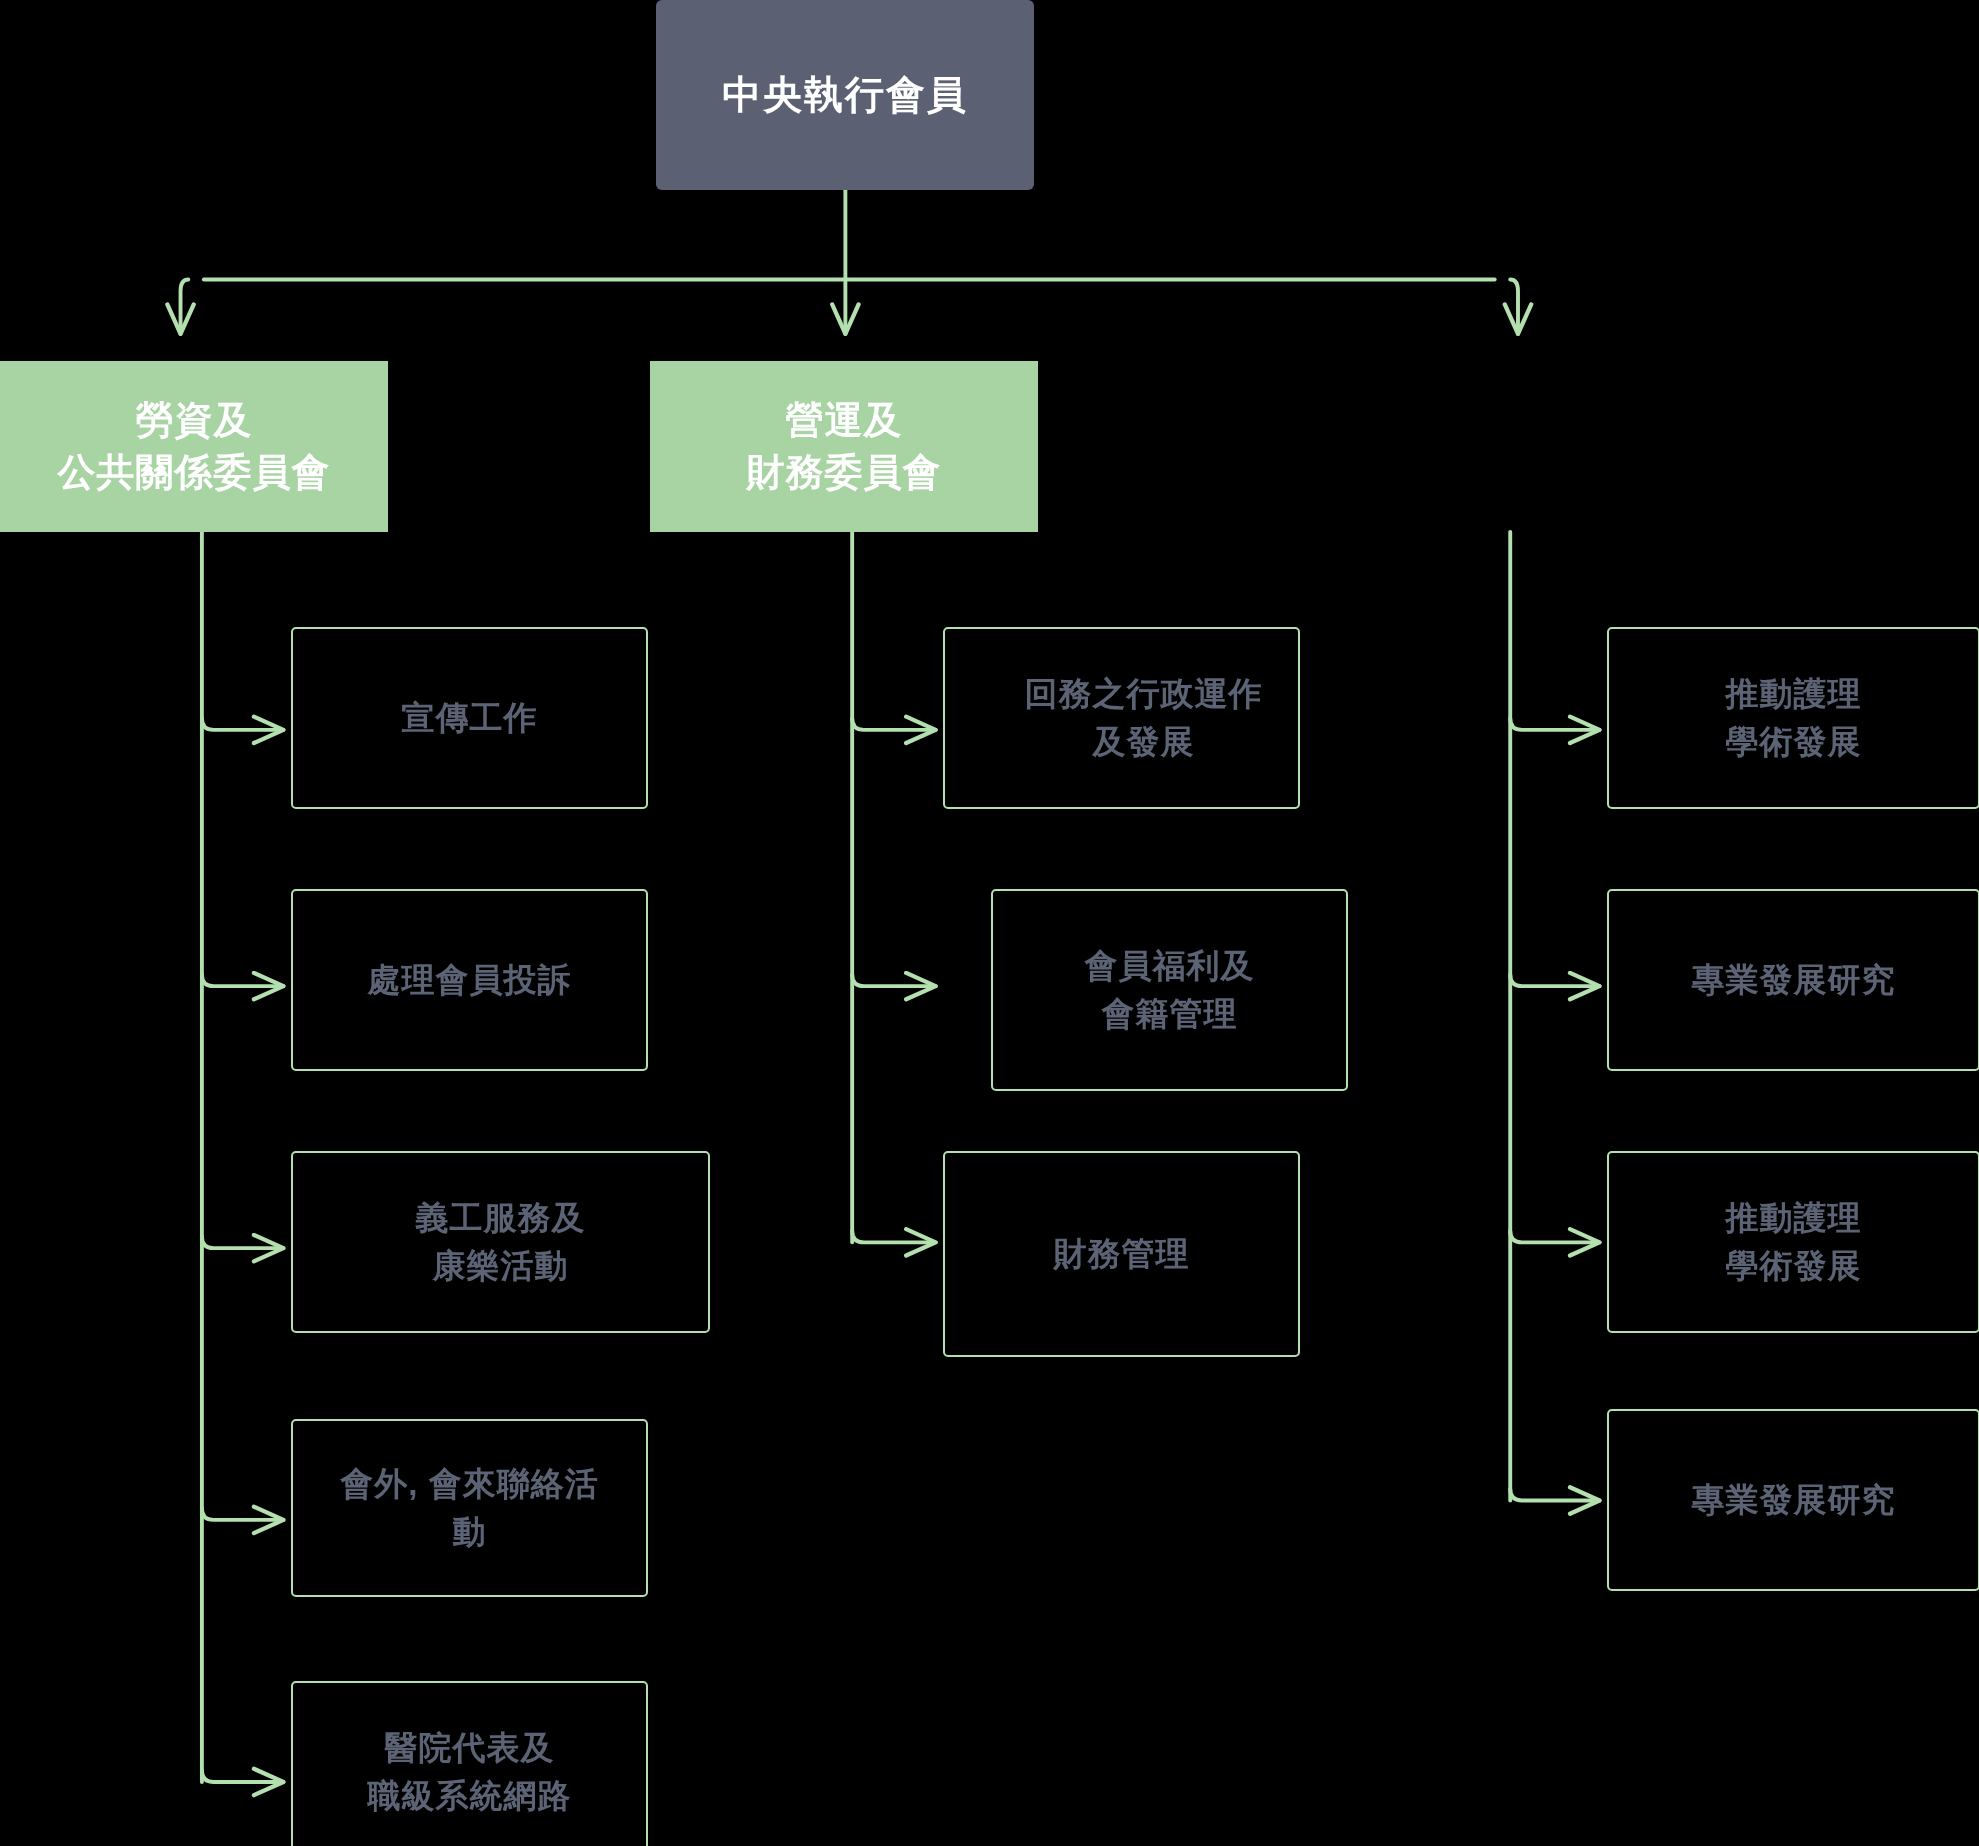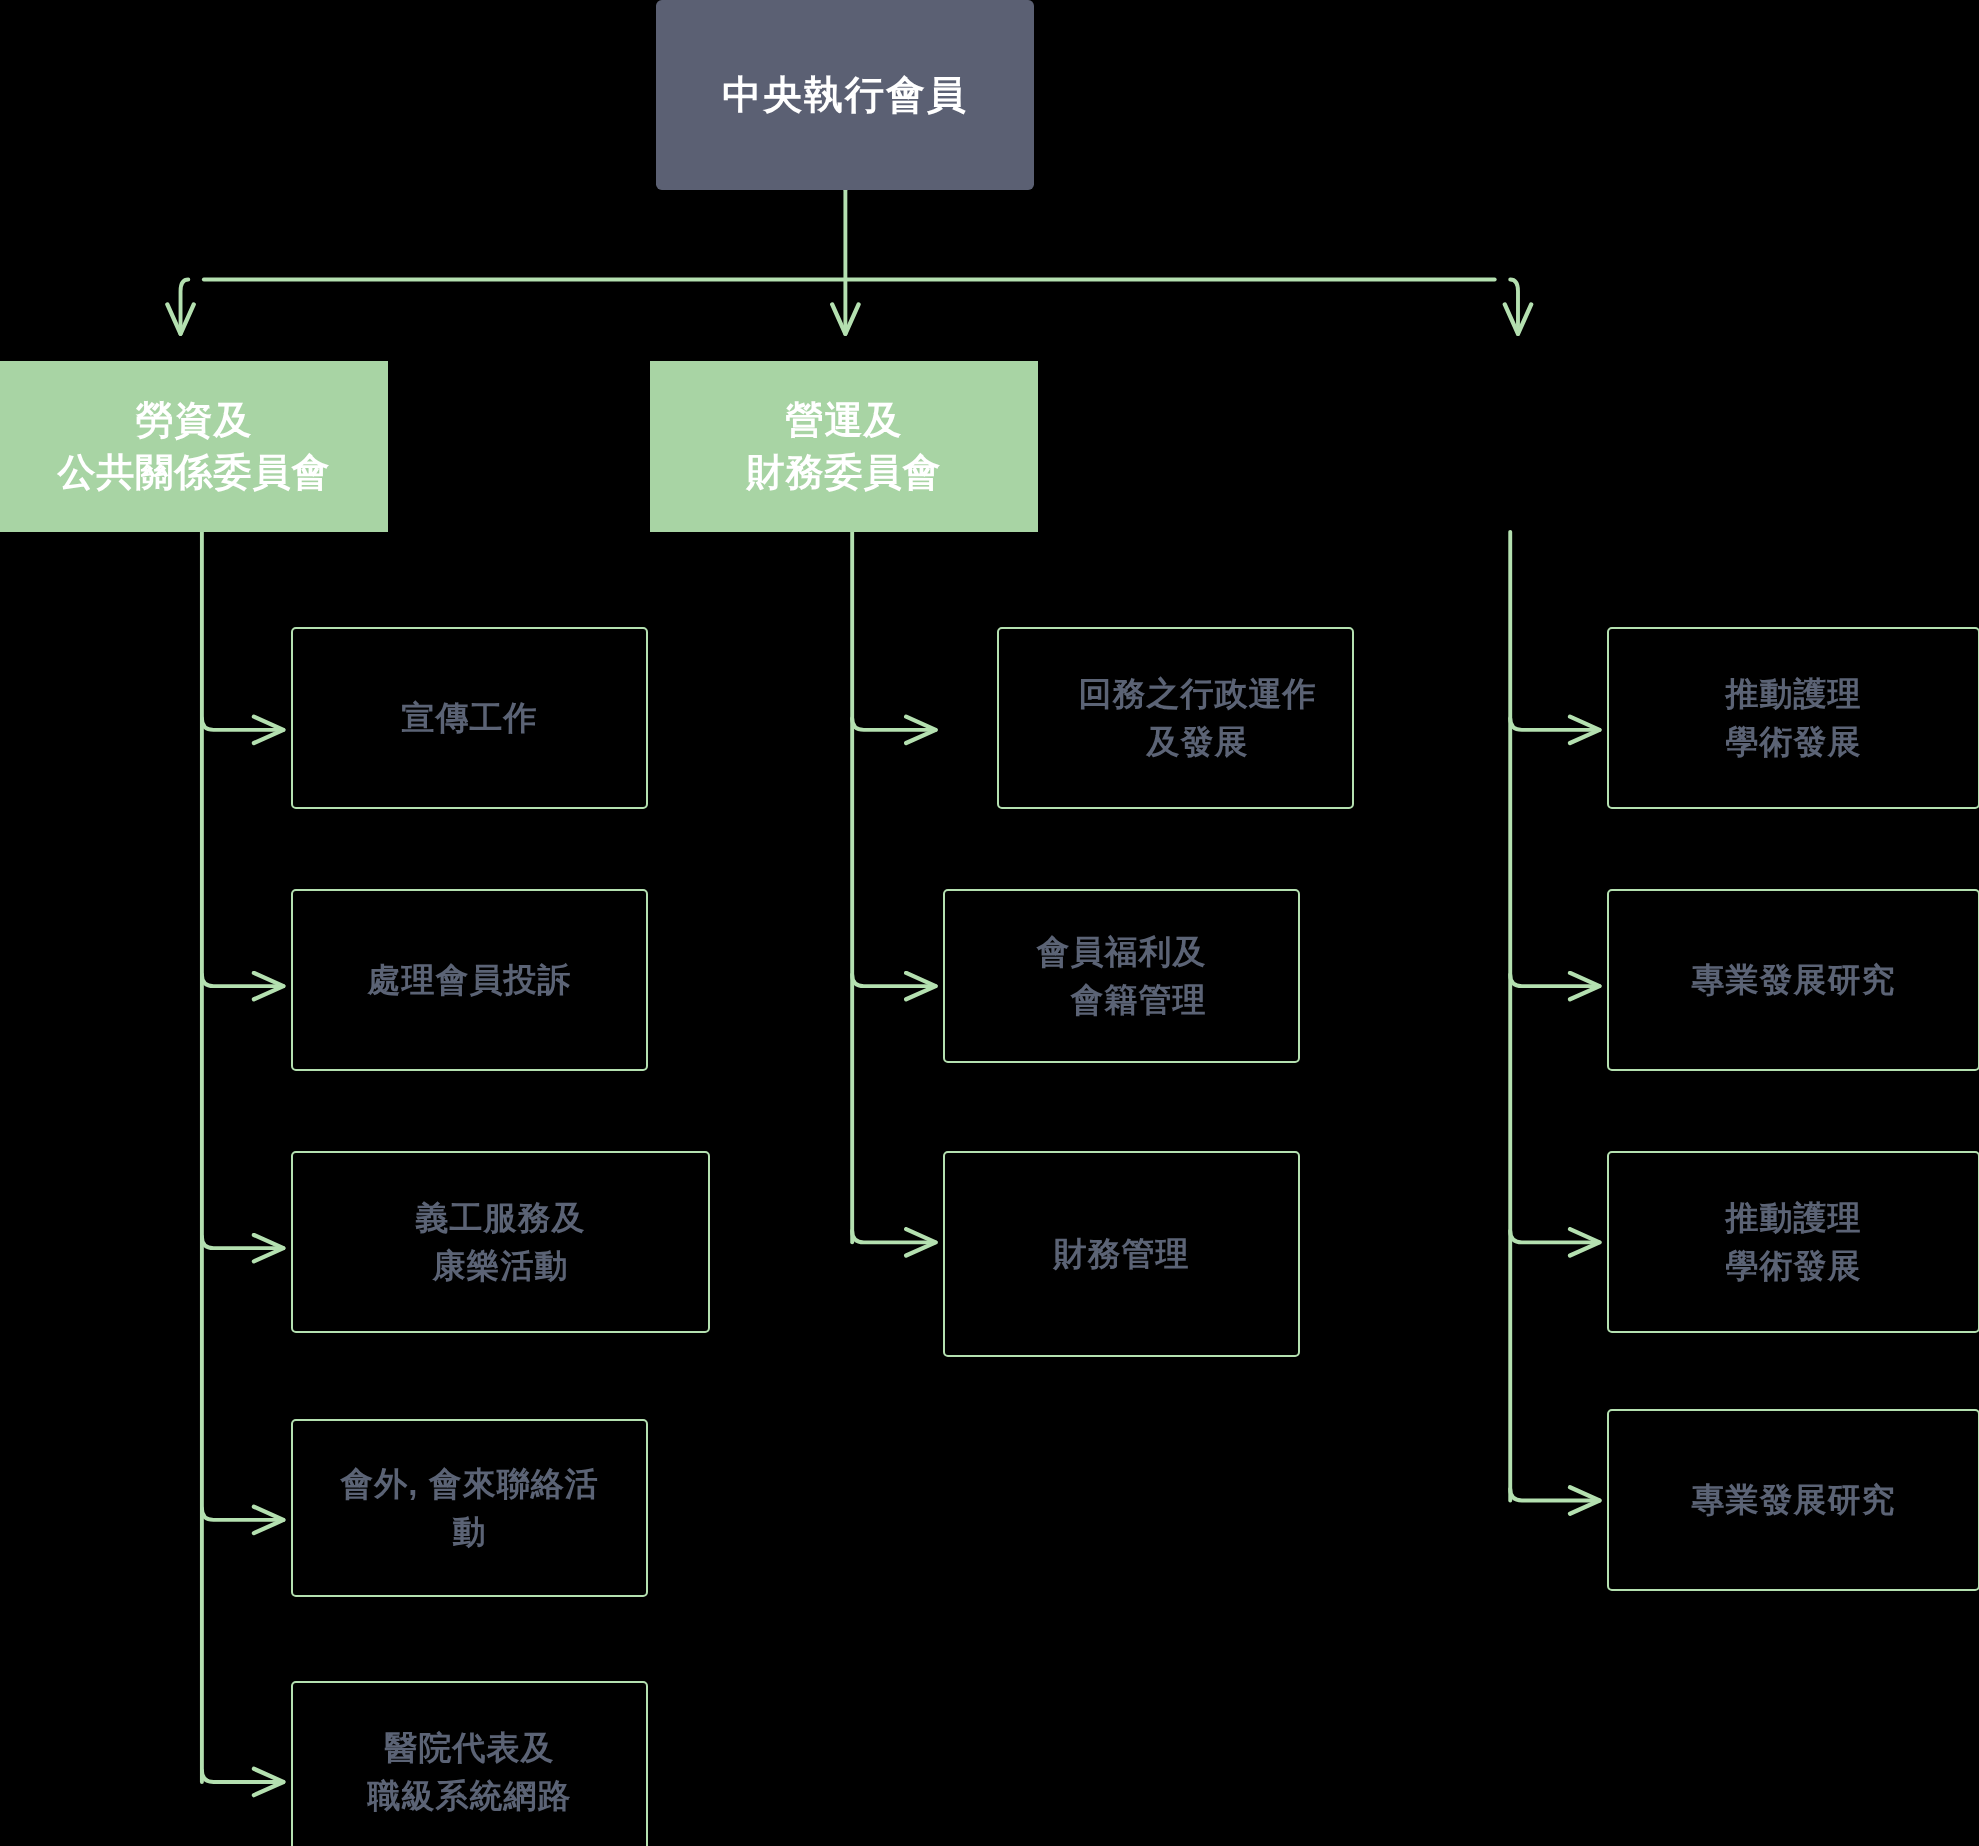--- a/index.html
+++ b/index.html
@@ -138,25 +138,25 @@
   </div>
   <div class="node node-task" style="left:291px; top:1419px; width:357px; height:178px;">
     <span class="node-label">會外, 會來聯絡活
 動</span>
   </div>
   <div class="node node-task" style="left:291px; top:1681px; width:357px; height:182px;">
     <span class="node-label">醫院代表及
 職級系統網路</span>
   </div>
 
-  <div class="node node-task" style="left:997px; top:627px; width:357px; height:182px;padding-left:44px;">
+  <div class="node node-task" style="left:943px; top:627px; width:357px; height:182px;padding-left:44px;">
     <span class="node-label">回務之行政運作
 及發展</span>
   </div>
-  <div class="node node-task" style="left:943px; top:889px; width:357px; height:174px;text-align:right;">
+  <div class="node node-task" style="left:991px; top:889px; width:357px; height:202px;">
     <span class="node-label">會員福利及
 會籍管理</span>
   </div>
   <div class="node node-task" style="left:943px; top:1151px; width:357px; height:206px;">
     <span class="node-label">財務管理</span>
   </div>
 
   <div class="node node-task" style="left:1607px; top:627px; width:373px; height:182px;">
     <span class="node-label">推動護理
 學術發展</span>

